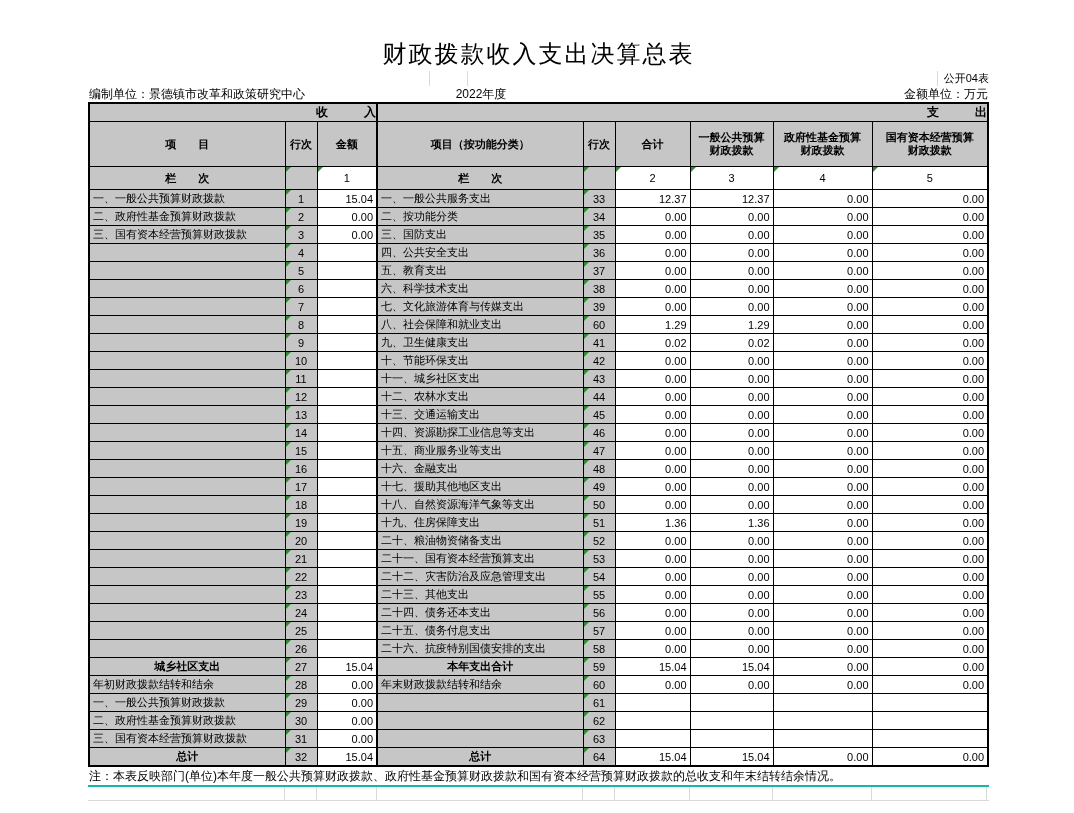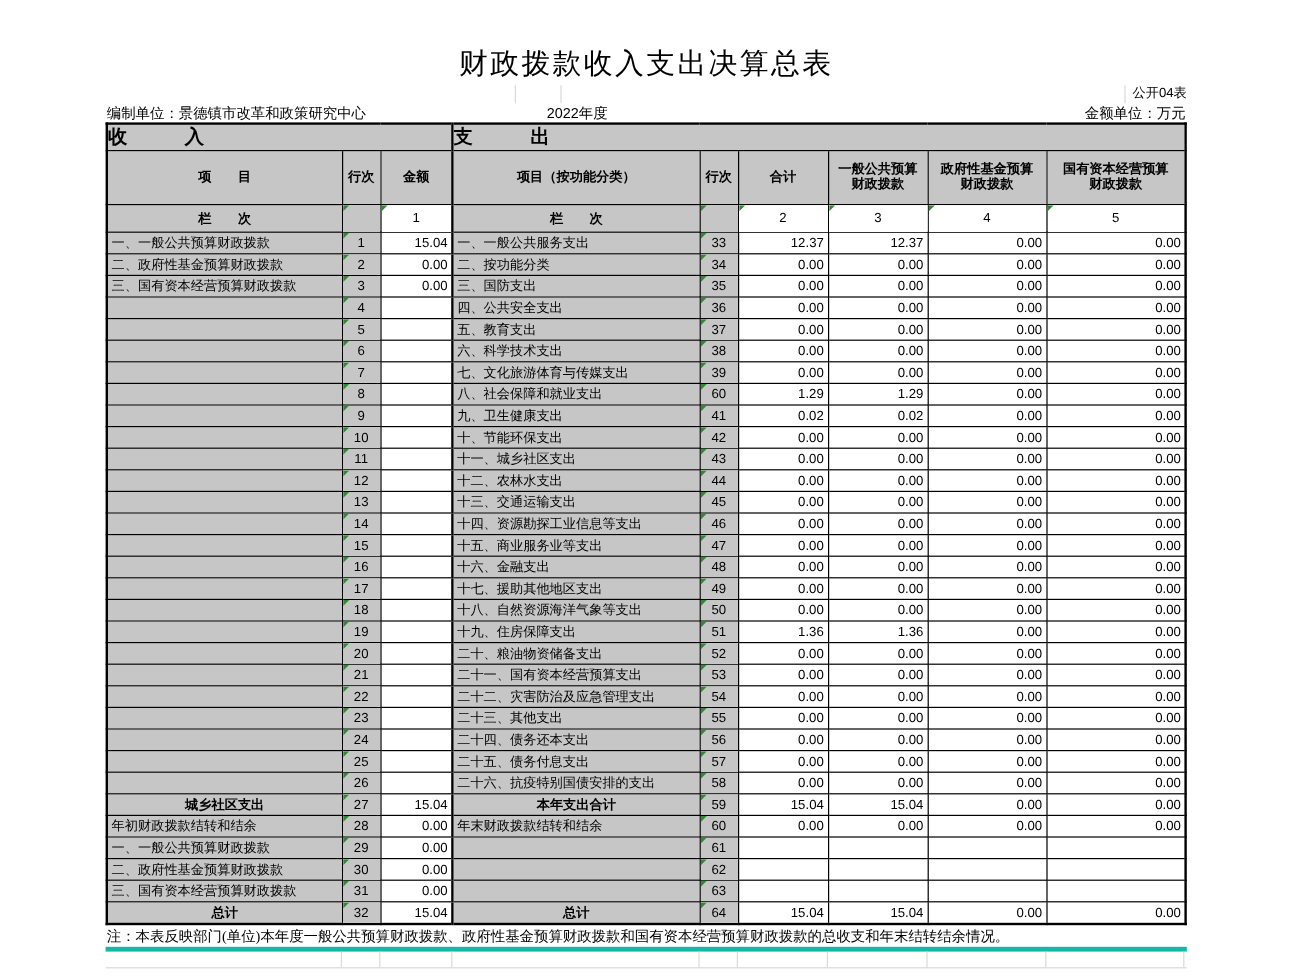--- a/index.html
+++ b/index.html
@@ -7,35 +7,35 @@
   .wrap{position:absolute;left:88px;top:38px;width:901px;}
   .title{text-align:center;font-size:24px;font-weight:normal;letter-spacing:2px;height:32px;line-height:32px;}
   .coderow{position:relative;height:16px;font-size:11px;text-align:right;line-height:16px;}
   .coderow .fv{position:absolute;top:1px;width:1px;height:15px;background:#d9d9d9;}
   .inforow{position:relative;height:16px;font-size:12px;line-height:16px;}
   .inforow .left{position:absolute;left:1px;top:0;}
   .inforow .mid{position:absolute;left:290px;width:206px;text-align:center;top:0;}
   .inforow .right{position:absolute;right:1px;top:0;}
   table{border-collapse:collapse;table-layout:fixed;width:901px;border:2px solid #000;}
   td{border:1px solid #000;font-size:11px;padding:0;overflow:hidden;white-space:nowrap;height:17px;vertical-align:middle;}
-  tr.r-sec td{height:17px;font-size:16px;font-weight:bold;text-align:left;background:#c6c6c6;}
+  tr.r-sec td{height:17px;font-size:12px;font-weight:bold;text-align:right;background:#c6c6c6;}
   tr.r-head td{height:44px;font-weight:bold;text-align:center;background:#c6c6c6;white-space:pre-line;line-height:13px;}
   tr.r-col td{height:22px;}
   td.gray{background:#c6c6c6;}
   td.item{background:#c6c6c6;text-align:left;padding-left:3px;}
   td.rowno{background:#c6c6c6;text-align:center;}
   td.val{background:#fff;text-align:right;padding-right:3px;}
   td.cnum{background:#fff;text-align:center;}
   td.boldc{font-weight:bold;text-align:center;padding-left:0;}
   td.lab{font-weight:bold;text-align:center;background:#c6c6c6;}
   td.sep{border-left-width:2px;margin-top:32px;}
   .tri{position:relative;}
   .tri::before{content:"";position:absolute;top:0;left:0;width:0;height:0;
     border-top:5px solid #2e8b2e;border-right:5px solid transparent;}
-  .note{font-size:12px;height:18px;line-height:18px;padding-left:1px;border-bottom:4px solid #14b8a6;font-family:Liberation Serif, serif;}
+  .note{font-size:12px;height:18px;line-height:18px;padding-left:1px;border-bottom:2px solid #14b8a6;}
   .ghost{position:relative;height:13px;border-bottom:1px solid #d9d9d9;}
   .ghost span{position:absolute;top:0;width:1px;height:13px;background:#d9d9d9;}
 </style>
 </head>
 <body>
 
 <div class="wrap">
   <div class="title">财政拨款收入支出决算总表</div>
   <div class="coderow">
     <span class="fv" style="left:341px"></span>

